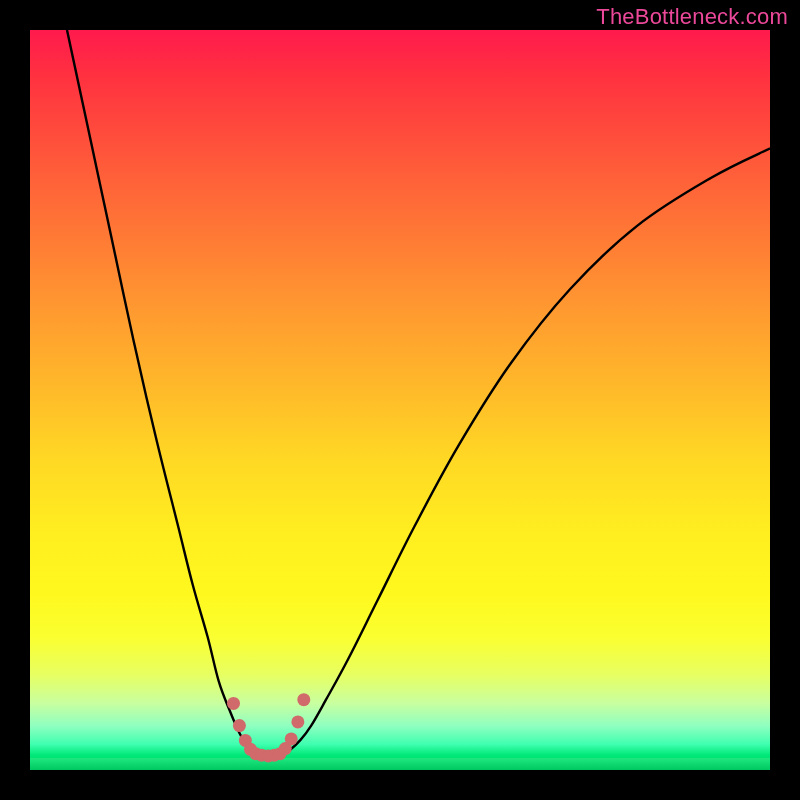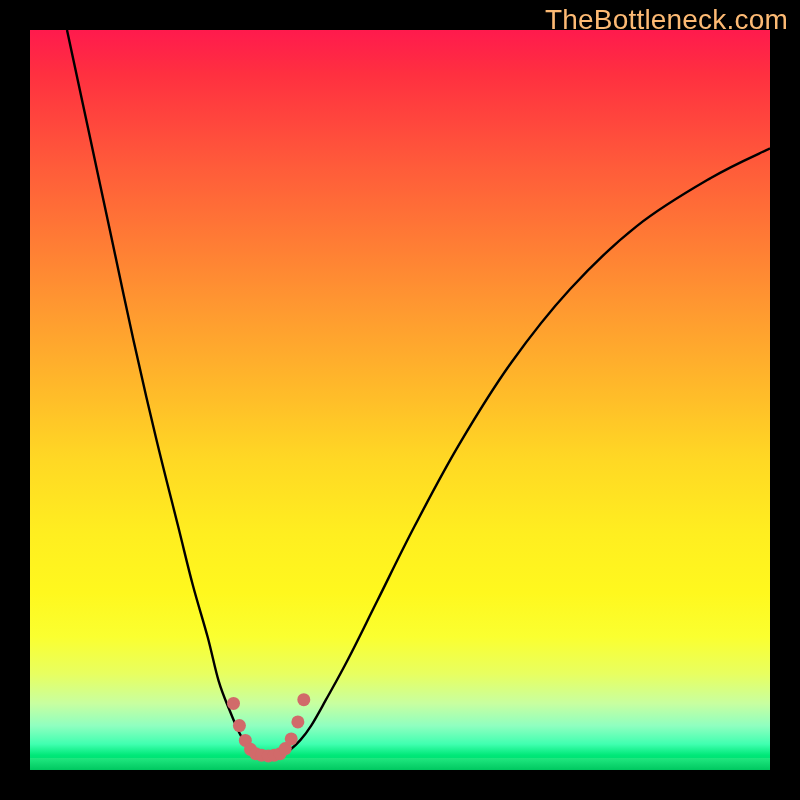--- a/index.html
+++ b/index.html
@@ -63,22 +63,22 @@
     position: absolute;
     left: 0;
     top: 0;
     width: 740px;
     height: 740px;
   }
   .watermark {
     position: absolute;
     top: 4px;
     right: 12px;
-    color: #fdba74;
-    font-size: 28px;
+    color: #ec4899;
+    font-size: 22px;
     letter-spacing: 0.2px;
   }
 </style>
 </head>
 <body>
 
 <div class="frame">
 
   <div class="plot">
     <div class="gradient"></div>

